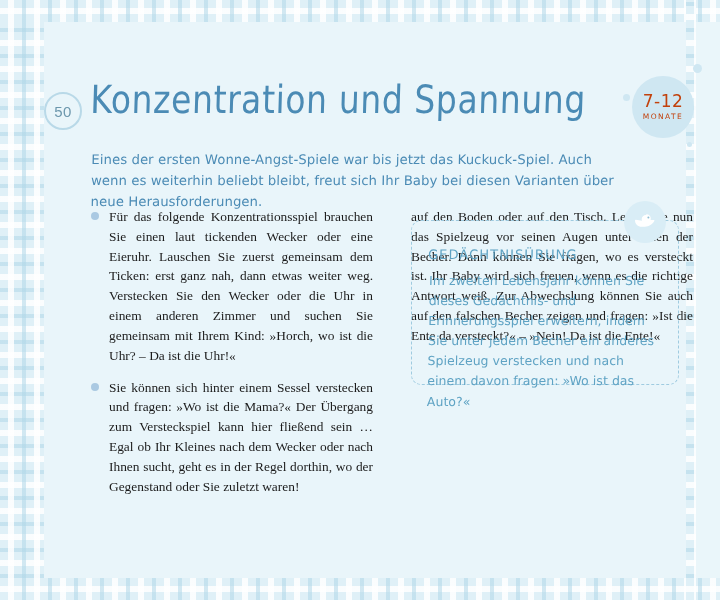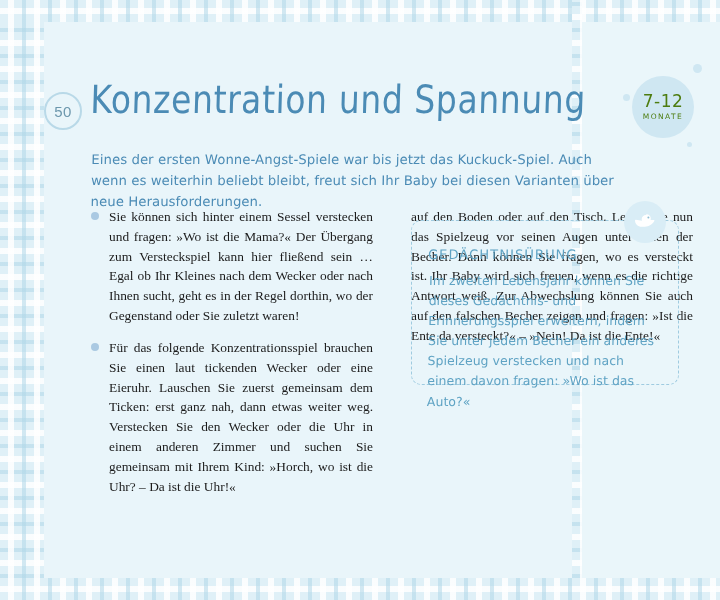--- a/index.html
+++ b/index.html
@@ -10,21 +10,21 @@
     width: 720px;
     height: 600px;
     overflow: hidden;
     background: #eaf6fa;
     font-family: "Liberation Serif", serif;
   }
 
   
   #page {
     position: relative;
-    width: 582px;
+    width: 696px;
     height: 600px;
     background: #e9f5fa;
     box-sizing: border-box;
   }
 
   
   .plaid {
     position: absolute;
     background-color: #dff0f7;
     background-image:
@@ -89,21 +89,21 @@
   }
 
   
   #age-badge {
     position: absolute;
     right: 16px;
     top: 54px;
     width: 62px; height: 62px;
     border-radius: 50%;
     background: #cfe7f2;
-    color: #4d7c0f;
+    color: #c2410c;
     display: flex;
     flex-direction: column;
     align-items: center;
     justify-content: center;
     font-family: "DejaVu Sans", sans-serif;
     text-align: center;
   }
   #age-badge .range {
     font-size: 17px;
     letter-spacing: 0.5px;
@@ -238,25 +238,25 @@
       <div class="unit">MONATE</div>
     </div>
 
     <div id="intro">Eines der ersten Wonne-Angst-Spiele war bis jetzt das Kuckuck-Spiel. Auch wenn es weiterhin beliebt bleibt, freut sich Ihr Baby bei diesen Varianten über neue Herausforderungen.</div>
 
     <div id="columns">
 
       <div class="col" id="col-left">
         <div class="para bulleted">
           <span class="bullet"></span>
-          <span>Sie können sich hinter einem Sessel verstecken und fragen: »Wo ist die Mama?« Der Übergang zum Versteckspiel kann hier fließend sein … Egal ob Ihr Kleines nach dem Wecker oder nach Ihnen sucht, geht es in der Regel dorthin, wo der Gegenstand oder Sie zuletzt waren!</span>
+          <span>Für das folgende Konzentrationsspiel brauchen Sie einen laut tickenden Wecker oder eine Eieruhr. Lauschen Sie zuerst gemeinsam dem Ticken: erst ganz nah, dann etwas weiter weg. Verstecken Sie den Wecker oder die Uhr in einem anderen Zimmer und suchen Sie gemeinsam mit Ihrem Kind: »Horch, wo ist die Uhr? – Da ist die Uhr!«</span>
         </div>
         <div class="para bulleted">
           <span class="bullet"></span>
-          <span>Für das folgende Konzentrationsspiel brauchen Sie einen laut tickenden Wecker oder eine Eieruhr. Lauschen Sie zuerst gemeinsam dem Ticken: erst ganz nah, dann etwas weiter weg. Verstecken Sie den Wecker oder die Uhr in einem anderen Zimmer und suchen Sie gemeinsam mit Ihrem Kind: »Horch, wo ist die Uhr? – Da ist die Uhr!«</span>
+          <span>Sie können sich hinter einem Sessel verstecken und fragen: »Wo ist die Mama?« Der Übergang zum Versteckspiel kann hier fließend sein … Egal ob Ihr Kleines nach dem Wecker oder nach Ihnen sucht, geht es in der Regel dorthin, wo der Gegenstand oder Sie zuletzt waren!</span>
         </div>
       </div>
 
       <div class="col" id="col-right">
         <div class="para plain">
           <span>auf den Boden oder auf den Tisch. Legen Sie nun das Spielzeug vor seinen Augen unter einen der Becher. Dann können Sie fragen, wo es versteckt ist. Ihr Baby wird sich freuen, wenn es die richtige Antwort weiß. Zur Abwechslung können Sie auch auf den falschen Becher zeigen und fragen: »Ist die Ente da versteckt?« – »Nein! Da ist die Ente!«</span>
         </div>
       </div>
 
     </div>

